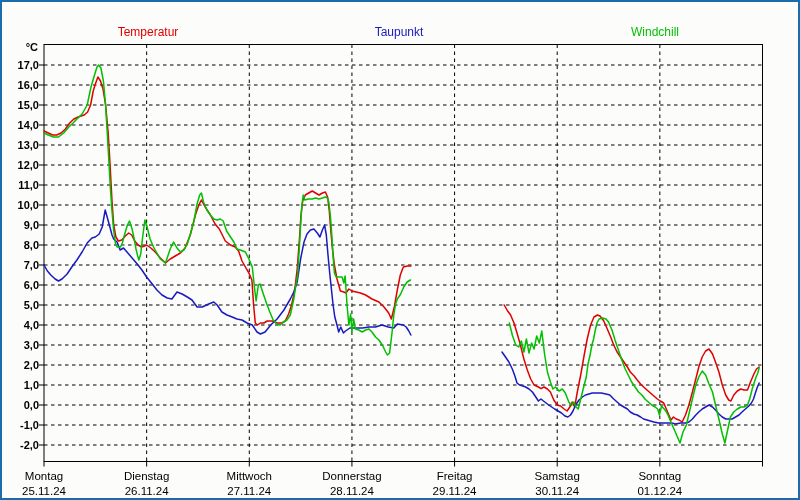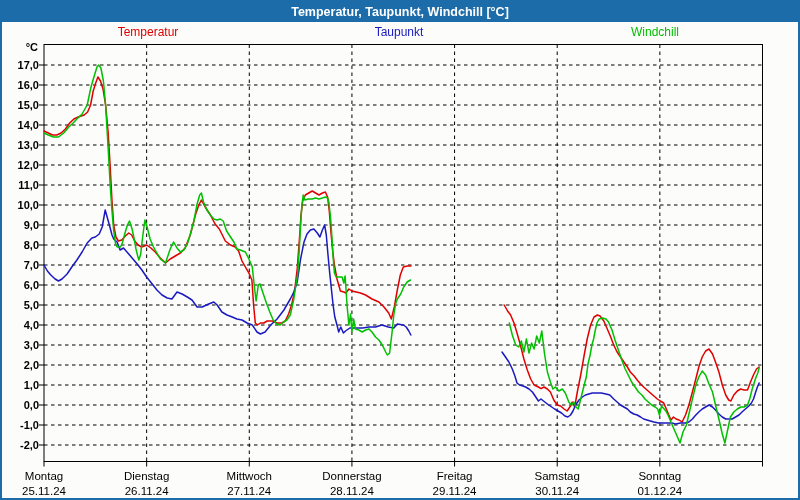--- a/index.html
+++ b/index.html
@@ -15,23 +15,20 @@
   }
   svg.chart{position:absolute;left:0;top:0;width:800px;height:500px;}
   text{font-family:"Liberation Sans",sans-serif;}
   .legend-label{font-size:12px;}
   .y-unit{font-size:11px;font-weight:bold;fill:#000;}
 </style>
 </head>
 <body>
 
 <div class="window" style="border-color: rgb(27, 108, 168); background: rgb(252, 252, 250);">
-  <div class="titlebar" style="background: rgb(27, 108, 168);">
-    <span>Temperatur, Taupunkt, Windchill [°C]</span>
-  </div>
   <svg class="chart" viewBox="0 0 800 500" xmlns="http://www.w3.org/2000/svg">
     <g id="generated">
         <line x1="42" y1="63" x2="760.5" y2="63" stroke="#000" stroke-width="1" stroke-dasharray="3.5,3.5"></line>
         <line x1="37" y1="63" x2="42" y2="63" stroke="#000" stroke-width="1"></line>
         <text x="37" y="67" text-anchor="end" font-size="11px" font-weight="bold" fill="#000">17,0</text>
         <line x1="42" y1="83" x2="760.5" y2="83" stroke="#000" stroke-width="1" stroke-dasharray="3.5,3.5"></line>
         <line x1="37" y1="83" x2="42" y2="83" stroke="#000" stroke-width="1"></line>
         <text x="37" y="87" text-anchor="end" font-size="11px" font-weight="bold" fill="#000">16,0</text>
         <line x1="42" y1="103" x2="760.5" y2="103" stroke="#000" stroke-width="1" stroke-dasharray="3.5,3.5"></line>
         <line x1="37" y1="103" x2="42" y2="103" stroke="#000" stroke-width="1"></line>

